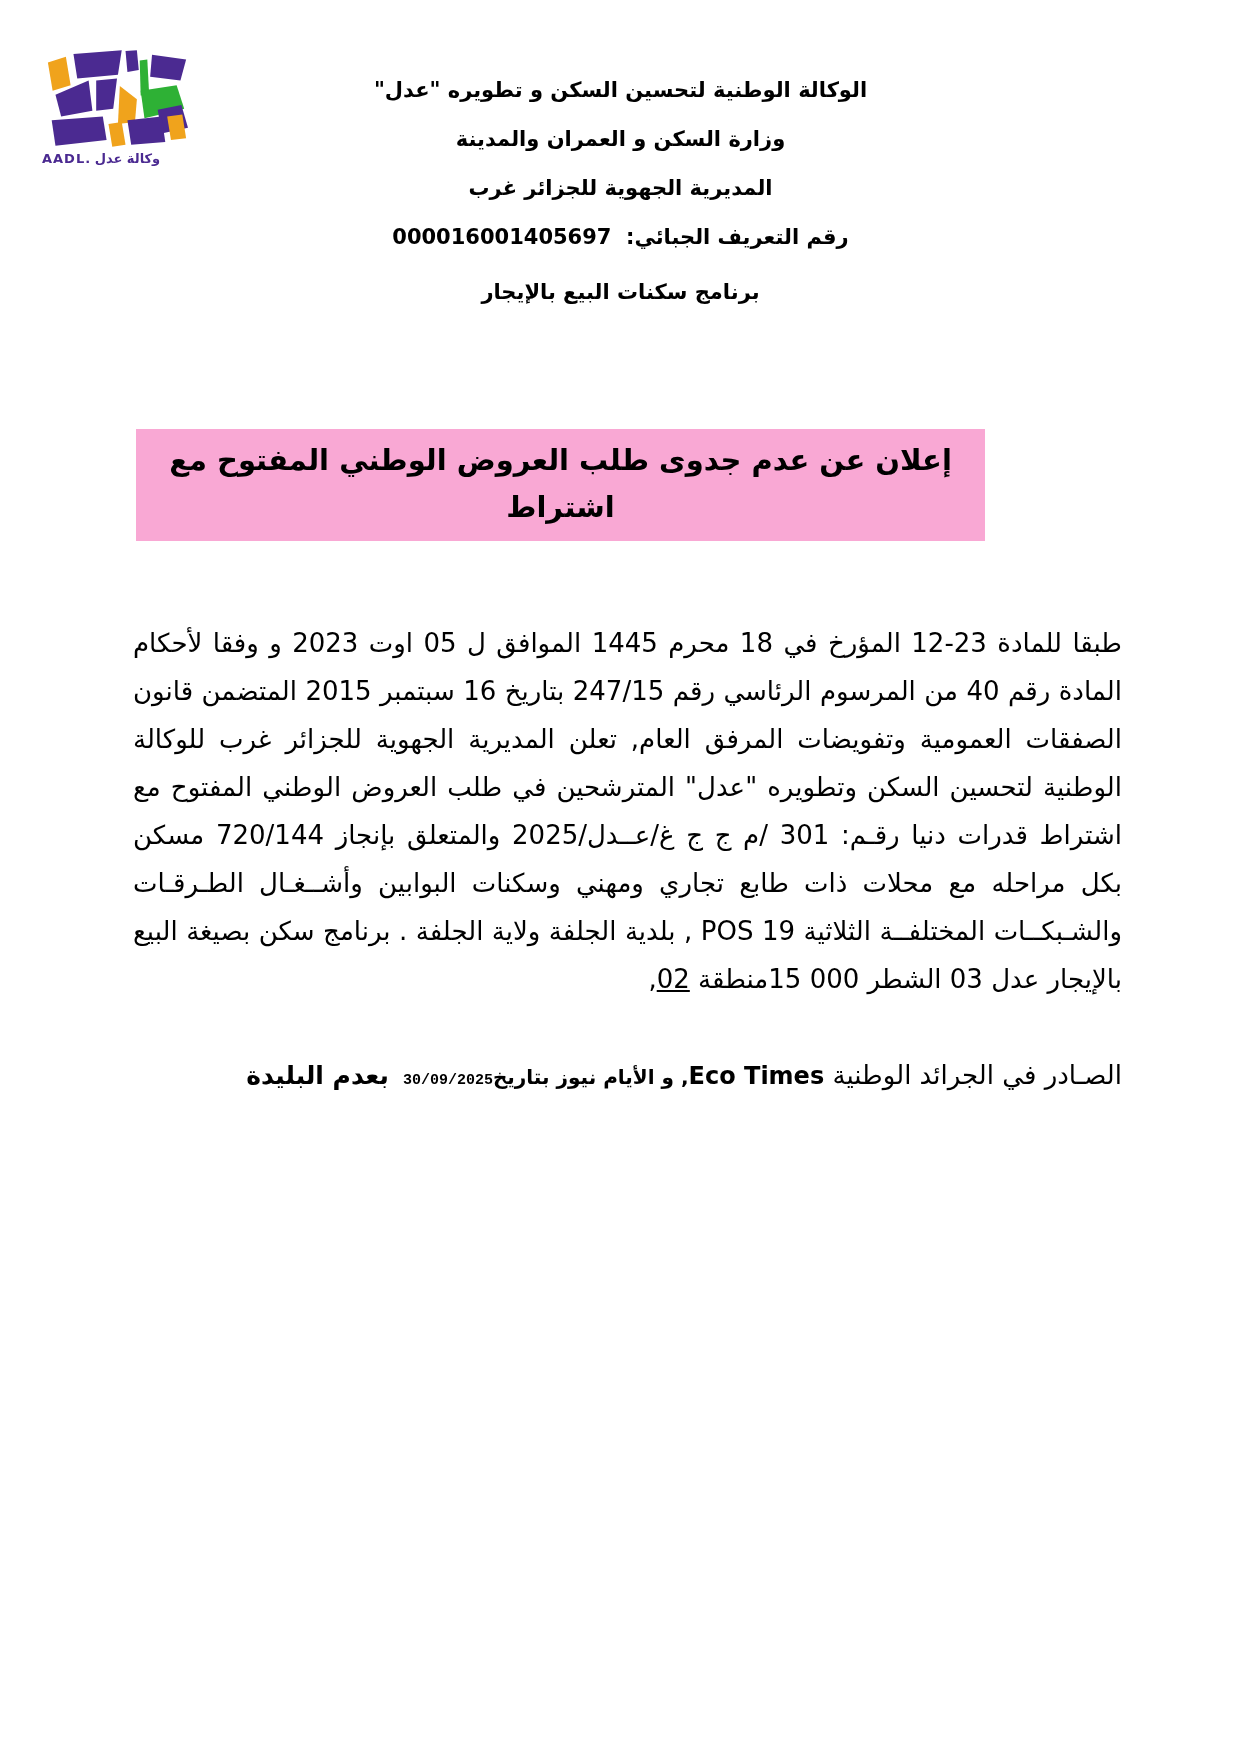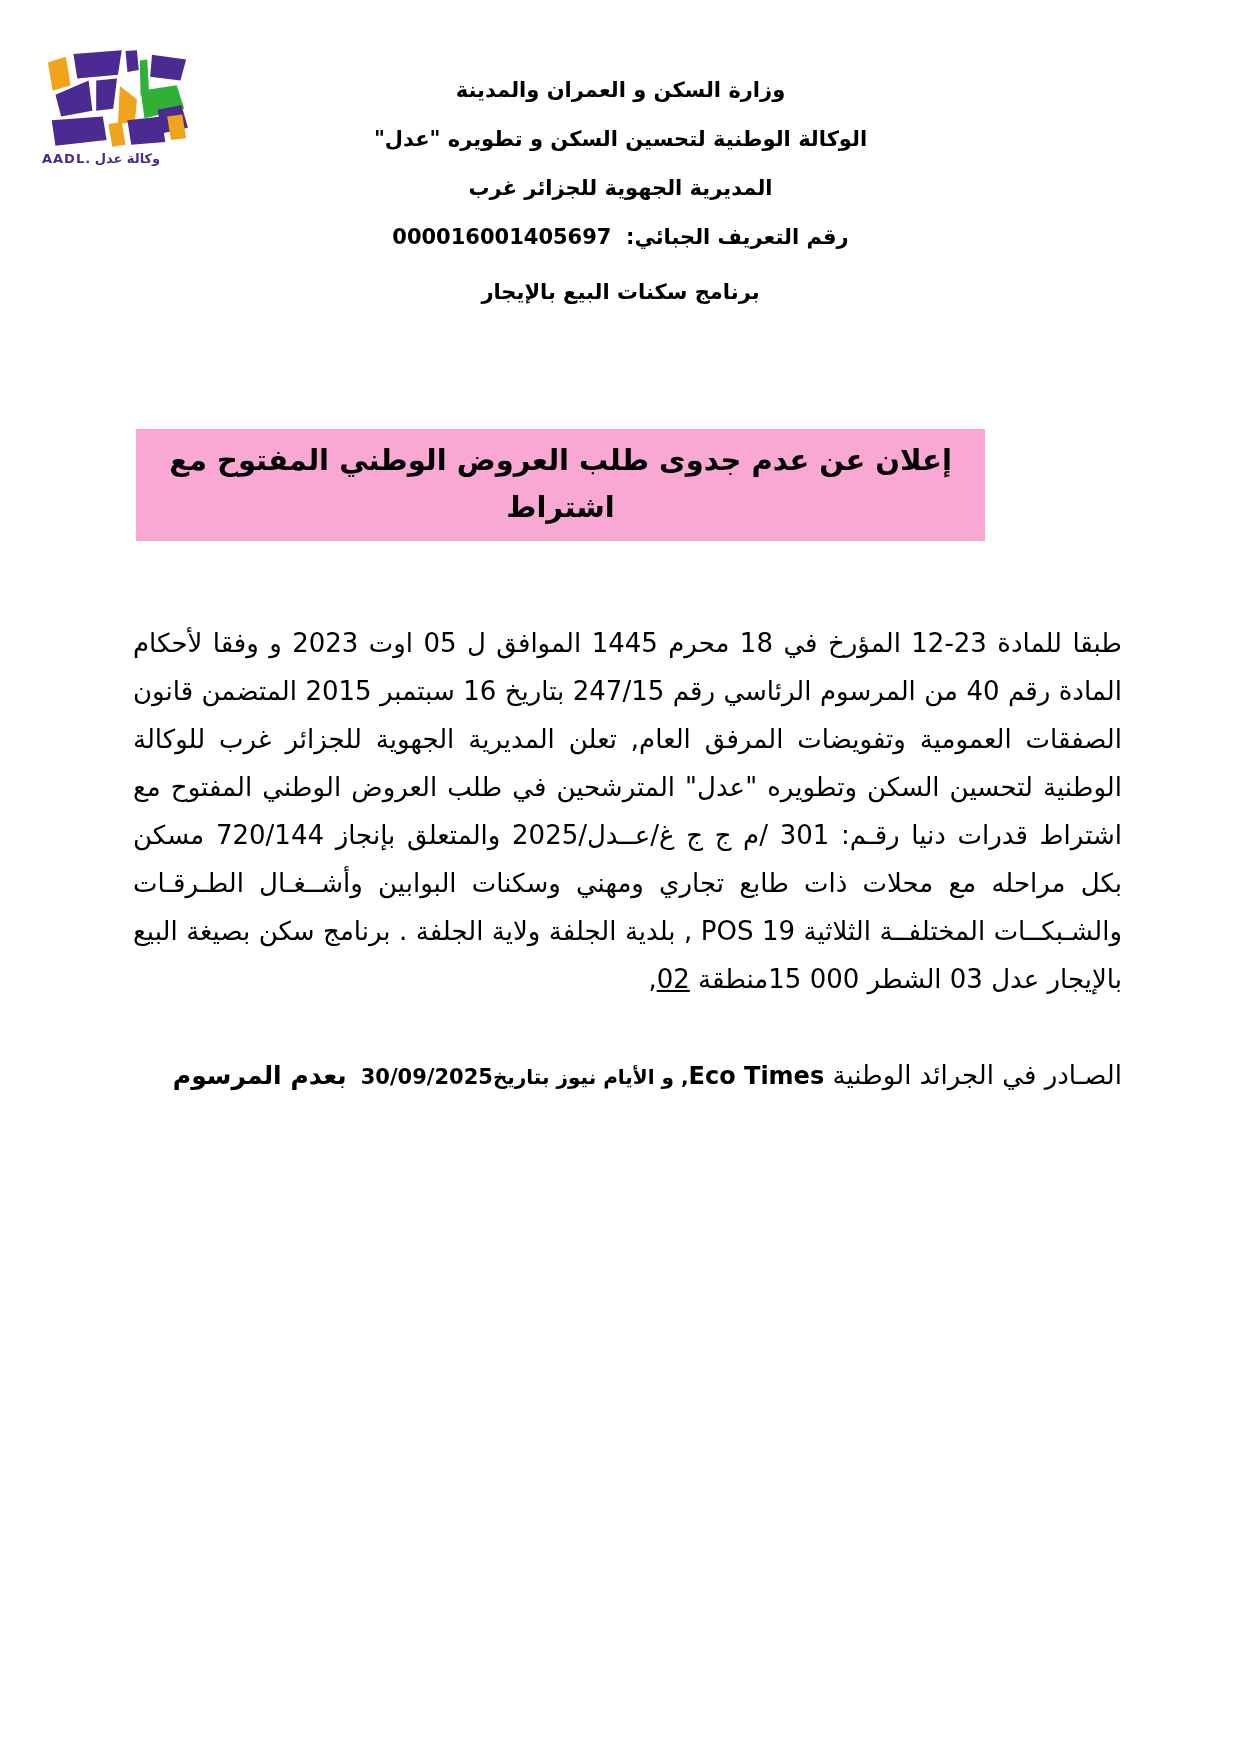--- a/index.html
+++ b/index.html
@@ -75,21 +75,21 @@
   
   .publication {
     margin: 52px 119px 0 133px;
     direction: rtl;
     text-align: right;
     font-size: 26px;
     line-height: 40px;
   }
   .publication .b-latin { font-weight: bold; font-size: 24px; }
   .publication .b-small { font-weight: bold; font-size: 20px; }
-  .publication .b-date  { font-weight: bold; font-size: 21px; }
+  .publication .b-date  { font-weight: bold; font-size: 15px; font-family: Liberation Mono, monospace; }
   .publication .b-big   { font-weight: bold; font-size: 25px; margin-right: 14px; }
 
   
   .footer {
     position: absolute;
     bottom: 14px;
     left: 0;
     width: 100%;
     text-align: center;
     font-family: "Liberation Sans", sans-serif;
@@ -116,29 +116,29 @@
       <polygon points="118,66 143,61 150,85 122,91" fill="#4b2a91"></polygon>
       <polygon points="6,77 60,73 64,98 10,104" fill="#4b2a91"></polygon>
       <polygon points="66,81 80,79 84,103 70,105" fill="#f0a31c"></polygon>
       <polygon points="86,77 122,73 126,100 90,103" fill="#4b2a91"></polygon>
       <polygon points="128,73 144,71 148,96 132,98" fill="#f0a31c"></polygon>
     </svg>
     <div class="logo-caption">وكالة عدل .AADL</div>
   </div>
 
   <div class="header">
+    <div class="header-line">الوكالة الوطنية لتحسين السكن و تطويره "عدل"</div>
     <div class="header-line">وزارة السكن و العمران والمدينة</div>
-    <div class="header-line">الوكالة الوطنية لتحسين السكن و تطويره "عدل"</div>
     <div class="header-line">المديرية الجهوية للجزائر غرب</div>
     <div class="header-line">رقم التعريف الجبائي:  000016001405697</div>
     <div class="header-line program">برنامج سكنات البيع بالإيجار</div>
   </div>
 
   <div class="title-box" style="background: #f9a8d4;">
     <div class="title-line">إعلان عن عدم جدوى طلب العروض الوطني المفتوح مع اشتراط</div>
   </div>
 
   <p class="body-text"><span>طبقا للمادة 23-12 المؤرخ في 18 محرم 1445 الموافق ل 05 اوت 2023 و وفقا لأحكام المادة رقم 40 من المرسوم الرئاسي رقم 247/15 بتاريخ 16 سبتمبر 2015 المتضمن قانون الصفقات العمومية وتفويضات المرفق العام, تعلن المديرية الجهوية للجزائر غرب للوكالة الوطنية لتحسين السكن وتطويره "عدل" المترشحين في طلب العروض الوطني المفتوح مع اشتراط قدرات دنيا رقـم: 301 /م ج ج غ/عــدل/2025 والمتعلق بإنجاز 720/144 مسكن بكل مراحله مع محلات ذات طابع تجاري ومهني وسكنات البوابين وأشــغـال الطـرقـات والشـبكــات المختلفــة الثلاثية POS 19 , بلدية الجلفة ولاية الجلفة . برنامج سكن بصيغة البيع بالإيجار عدل 03 الشطر 000 15منطقة </span><span class="u">02</span><span>,</span></p>
 
-  <p class="publication"><span>الصـادر في الجرائد الوطنية </span><span class="b-latin">Eco Times</span><span class="b-small">, و الأيام نيوز بتاريخ</span><span class="b-date">30/09/2025</span><span class="b-big">بعدم المرسوم</span></p>
+  <p class="publication"><span>الصـادر في الجرائد الوطنية </span><span class="b-latin">Eco Times</span><span class="b-small">, و الأيام نيوز بتاريخ</span><span class="b-date">30/09/2025</span><span class="b-big">بعدم البليدة</span></p>
 
 
 </div>
 
 </body></html>

